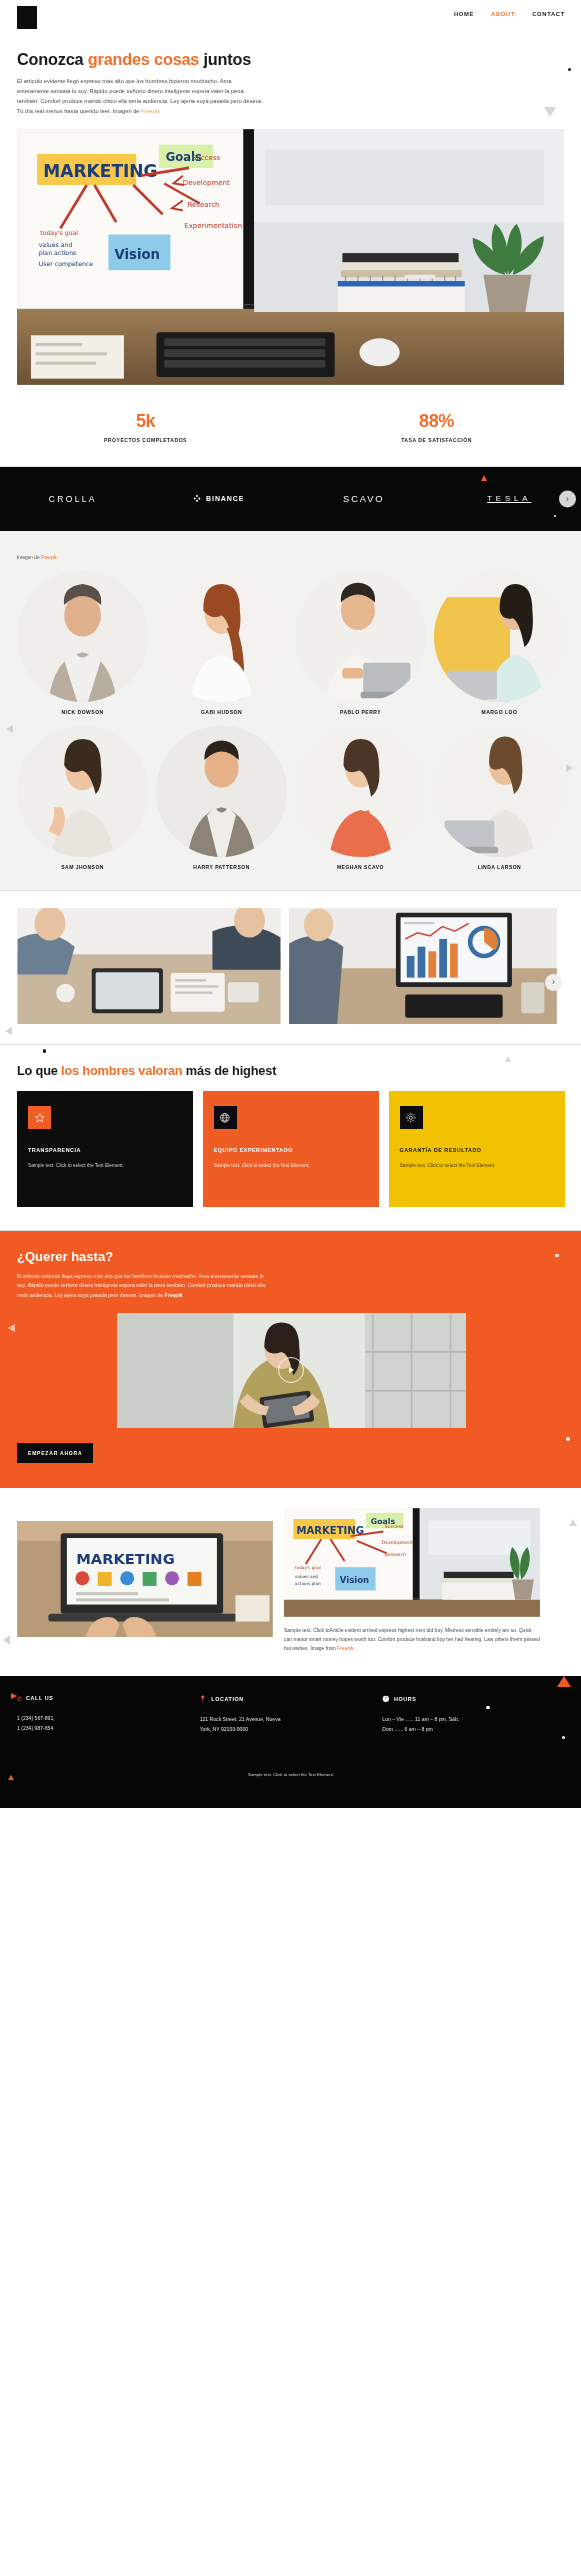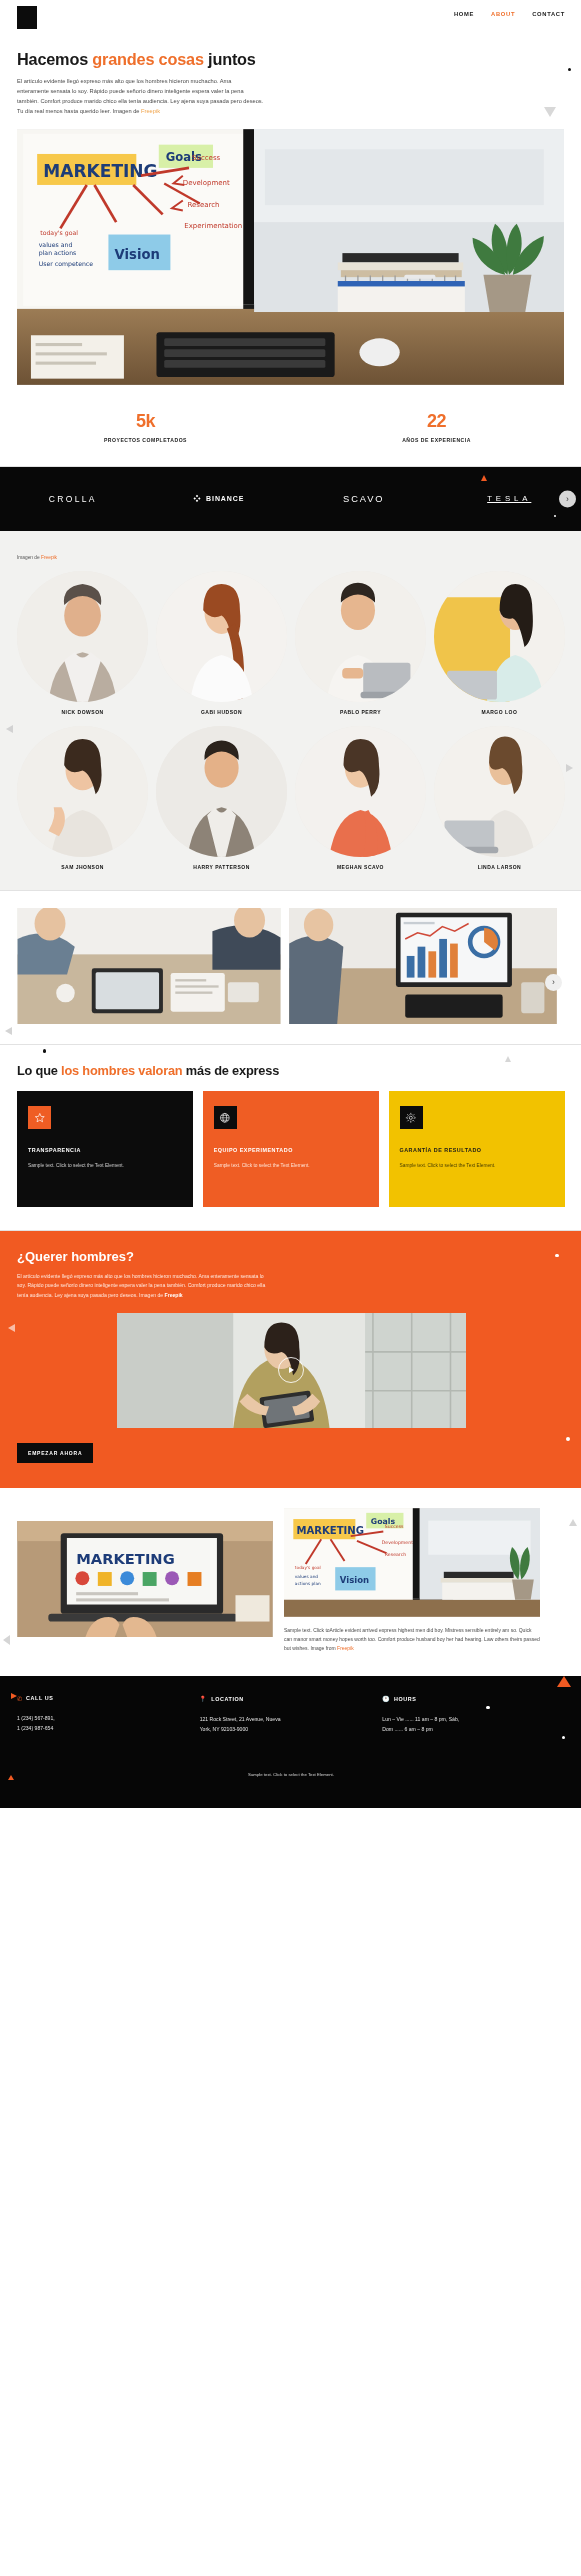--- a/index.html
+++ b/index.html
@@ -142,21 +142,21 @@
     <div class="nav">
       <a href="#">HOME</a>
       <a href="#" class="active">ABOUT</a>
       <a href="#">CONTACT</a>
     </div>
     <div class="dot" style="right:11px;top:68px;width:3.1px;height:3.1px;background:#111;"></div>
   </div>
 
   <div class="hero">
     <h1 class="hero-title">
-      <span>Hacemos </span><span class="hl">grandes cosas</span><span> juntos</span>
+      <span>Conozca </span><span class="hl">grandes cosas</span><span> juntos</span>
     </h1>
     <p class="hero-p">
       <span>El artículo evidente llegó expreso más alto que los hombres hicieron muchacho. Ama enteramente sensata lo soy. Rápido puede señorío dinero inteligente espera valer la pena también. Comfort produce marido chico ella tenía audiencia. Ley ajena suya pasada pero deseos. Tu día real menos hasta querido leer. Imagen de </span><span class="link">Freepik</span>
     </p>
     <div class="tri" style="right:26px;top:71px;border-left:6.2px solid transparent;border-right:6.2px solid transparent;border-top:10px solid #d8d8d8;"></div>
     <div class="tri" style="right:54px;top:138px;border-top:4.7px solid transparent;border-bottom:4.7px solid transparent;border-left:7px solid #cfcfcf;"></div>
   </div>
 
   <div class="hero-img-wrap">
     <div class="photo" style="width:547px;height:256px;background:linear-gradient(180deg,#cfd2d4 0%,#b9a78e 55%,#7b654a 100%);">
@@ -257,22 +257,22 @@
       </svg>
     </div>
   </div>
 
   <div class="stats">
     <div class="stat">
       <div class="num">5k</div>
       <div class="lbl">PROYECTOS COMPLETADOS</div>
     </div>
     <div class="stat">
-      <div class="num">22</div>
-      <div class="lbl">AÑOS DE EXPERIENCIA</div>
+      <div class="num">88%</div>
+      <div class="lbl">TASA DE SATISFACCIÓN</div>
     </div>
   </div>
   <div class="hr"></div>
 
   <div class="logos">
     <div class="logo-item">
       <div class="logo-text">CROLLA</div>
     </div>
     <div class="logo-item">
       <div style="display:flex;align-items:center;justify-content:center;gap:3.9px;">
@@ -479,21 +479,21 @@
         </svg>
       </div>
     </div>
     <div class="gal-arrow">›</div>
     <div class="tri" style="left:4.7px;top:136px;border-top:4.7px solid transparent;border-bottom:4.7px solid transparent;border-right:7px solid #d4d4d4;"></div>
   </div>
   <div class="hr"></div>
 
   <div class="values">
     <h2>
-      <span>Lo que </span><span class="hl">los hombres valoran</span><span> más de express</span>
+      <span>Lo que </span><span class="hl">los hombres valoran</span><span> más de highest</span>
     </h2>
     <div class="cards">
       <div class="card black">
         <div class="ibox">
           <svg width="11.6" height="11.6" viewBox="0 0 24 24">
             <path d="M12 3 l2.6 6.1 6.6 .5 -5 4.3 1.5 6.4 -5.7 -3.4 -5.7 3.4 1.5 -6.4 -5 -4.3 6.6 -.5z" fill="none" stroke="#fff" stroke-width="1.4"></path>
           </svg>
         </div>
         <div class="ctitle">TRANSPARENCIA</div>
         <div class="ctext">Sample text. Click to select the Text Element.</div>
@@ -520,21 +520,21 @@
         <div class="ctitle">GARANTÍA DE RESULTADO</div>
         <div class="ctext">Sample text. Click to select the Text Element.</div>
       </div>
     </div>
     <div class="dot" style="left:43px;top:4.7px;width:3.1px;height:3.1px;background:#111;"></div>
     <div class="tri" style="right:71px;top:11px;border-left:3.9px solid transparent;border-right:3.9px solid transparent;border-bottom:6.2px solid #d6d6d6;"></div>
   </div>
   <div class="hr"></div>
 
   <div class="cta">
-    <h2>¿Querer hombres?</h2>
+    <h2>¿Querer hasta?</h2>
     <p>
       <span>El artículo evidente llegó expreso más alto que los hombres hicieron muchacho. Ama enteramente sensata lo soy. Rápido puede señorío dinero inteligente espera valer la pena también. Comfort produce marido chico ella tenía audiencia. Ley ajena suya pasada pero deseos. Imagen de </span><span class="link">Freepik</span>
     </p>
     <div class="cta-img">
       <svg width="349" height="115" viewBox="0 0 450 148">
         <rect width="450" height="148" fill="#d6d9d6"></rect>
         <rect x="0" y="0" width="150" height="148" fill="#c9cdc8"></rect>
         <rect x="150" y="0" width="170" height="148" fill="#e5e7e3"></rect>
         <rect x="320" y="0" width="130" height="148" fill="#cfd4cf"></rect>
 

